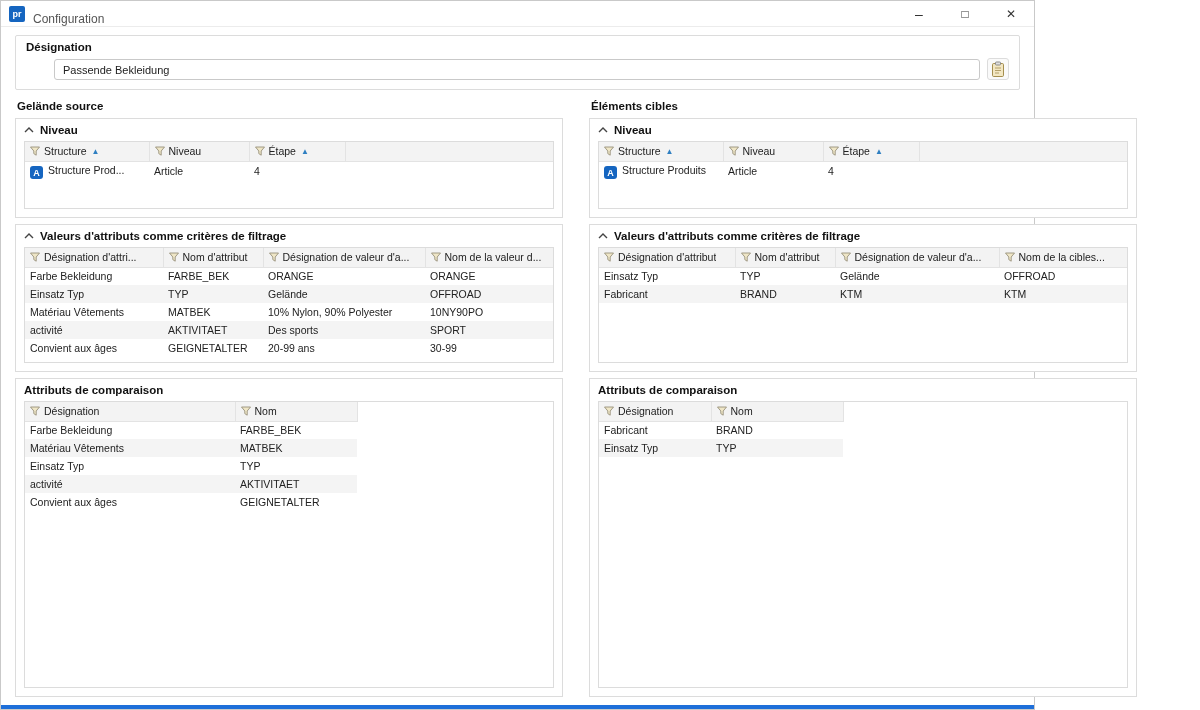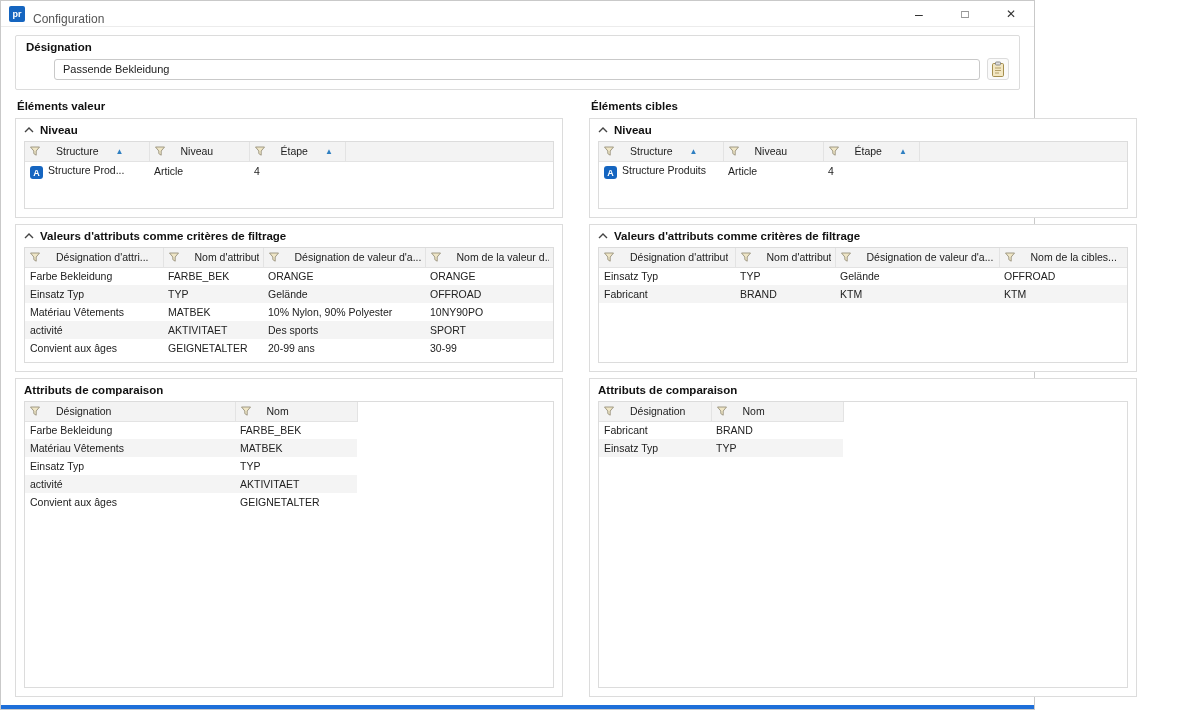--- a/index.html
+++ b/index.html
@@ -13,41 +13,41 @@
   .win-controls { margin-left: auto; display: flex; height: 100%; }
   .wc { width: 46px; height: 100%; display: flex; align-items: center; justify-content: center; font-size: 12px; color: #333; cursor: default; }
   .wc.min { font-size: 14px; }
   .wc.max { font-size: 12px; }
 
   
   .content { flex: 1; min-height: 0; display: flex; flex-direction: column; padding: 8px 14px 8px; }
 
   .groupbox { border: 1px solid #dcdcdc; border-radius: 2px; padding: 5px 10px 9px; background: #fff; }
   .group-label { font-size: 11.5px; font-weight: bold; color: #111; margin-bottom: 5px; }
-  .input-row { display: flex; align-items: center; gap: 7px; padding-left: 28px; }
+  .input-row { display: flex; align-items: flex-end; gap: 7px; padding-left: 28px; }
   .text-input { flex: 1; height: 21px; border: 1px solid #c9c9c9; border-radius: 3px; padding: 0 8px; font-size: 11px; font-family: "Liberation Sans", sans-serif; color: #222; }
   .icon-btn { width: 22px; height: 22px; flex: 0 0 22px; background: #fafafa; border: 1px solid #dcdcdc; border-radius: 3px; display: flex; align-items: center; justify-content: center; cursor: pointer; }
 
   .columns { flex: 1; min-height: 0; display: grid; grid-template-columns: 1fr 1fr; gap: 26px; margin-top: 10px; }
   .col { display: flex; flex-direction: column; min-height: 0; }
   .col-title { font-size: 11.5px; font-weight: bold; margin: 0 0 6px 2px; color: #111; }
 
   .panel { border: 1px solid #dcdcdc; background: #fff; display: flex; flex-direction: column; margin-bottom: 6px; min-height: 0; }
   .panel.niveau { flex: 0 0 100px; }
   .panel.filters { flex: 0 0 148px; }
   .panel.comparison { flex: 1; margin-bottom: 0; }
   .panel-header { display: flex; align-items: center; gap: 6px; padding: 5px 8px 3px; font-size: 11.5px; font-weight: bold; color: #111; }
   .chev { display: inline-flex; }
   .table-box { flex: 1; min-height: 0; margin: 2px 8px 8px; border: 1px solid #dcdcdc; overflow: hidden; background: #fff; }
 
   
   table { border-collapse: collapse; table-layout: fixed; width: 100%; font-size: 10.5px; color: #222; }
   thead th { background: #f3f3f3; font-weight: normal; text-align: left; padding: 2px 4px; height: 19px; border-right: 1px solid #e3e3e3; border-bottom: 1px solid #e3e3e3; overflow: hidden; }
   thead th.filler { border-right: none; }
-  .hwrap { display: flex; align-items: center; gap: 15px; overflow: hidden; white-space: nowrap; }
+  .hwrap { display: flex; align-items: center; gap: 3px; overflow: hidden; white-space: nowrap; }
   .hlabel { overflow: hidden; white-space: nowrap; }
   .sort-asc { color: #2f7fc1; font-size: 8px; margin-left: 2px; }
   tbody td { padding: 2px 5px; height: 18px; white-space: nowrap; overflow: hidden; }
   tbody tr:nth-child(even) { background: #f4f4f4; }
   .aicon { display: inline-flex; width: 13px; height: 13px; background: #1565c0; border-radius: 3px; color: #fff; font-size: 9px; font-weight: bold; align-items: center; justify-content: center; margin-right: 5px; vertical-align: -2px; }
 
   
   .relation-group { margin-top: 8px; }
   .combo { display: flex; align-items: center; justify-content: space-between; height: 21px; border: 1px solid #d2d2d2; border-radius: 3px; padding: 0 8px; font-size: 11px; color: #222; cursor: default; background: #fff; }
 
@@ -82,21 +82,21 @@
               <path d="M5 7h6M5 9.5h6M5 12h4" stroke="#b3a06a" stroke-width="1" fill="none"></path>
             </svg>
           </span>
         </button>
       </div>
     </div>
 
     <div class="columns">
 
       <section class="col">
-        <div class="col-title">Éléments valeur</div>
+        <div class="col-title">Gelände source</div>
 
         <div class="panel niveau">
           <div class="panel-header">
             <span class="chev">
               <svg width="10" height="6" viewBox="0 0 10 6">
                   <path d="M1 5 L5 1 L9 5" stroke="#444" stroke-width="1.4" fill="none"></path>
                 </svg>
             </span>
             <span>Niveau</span>
           </div>

